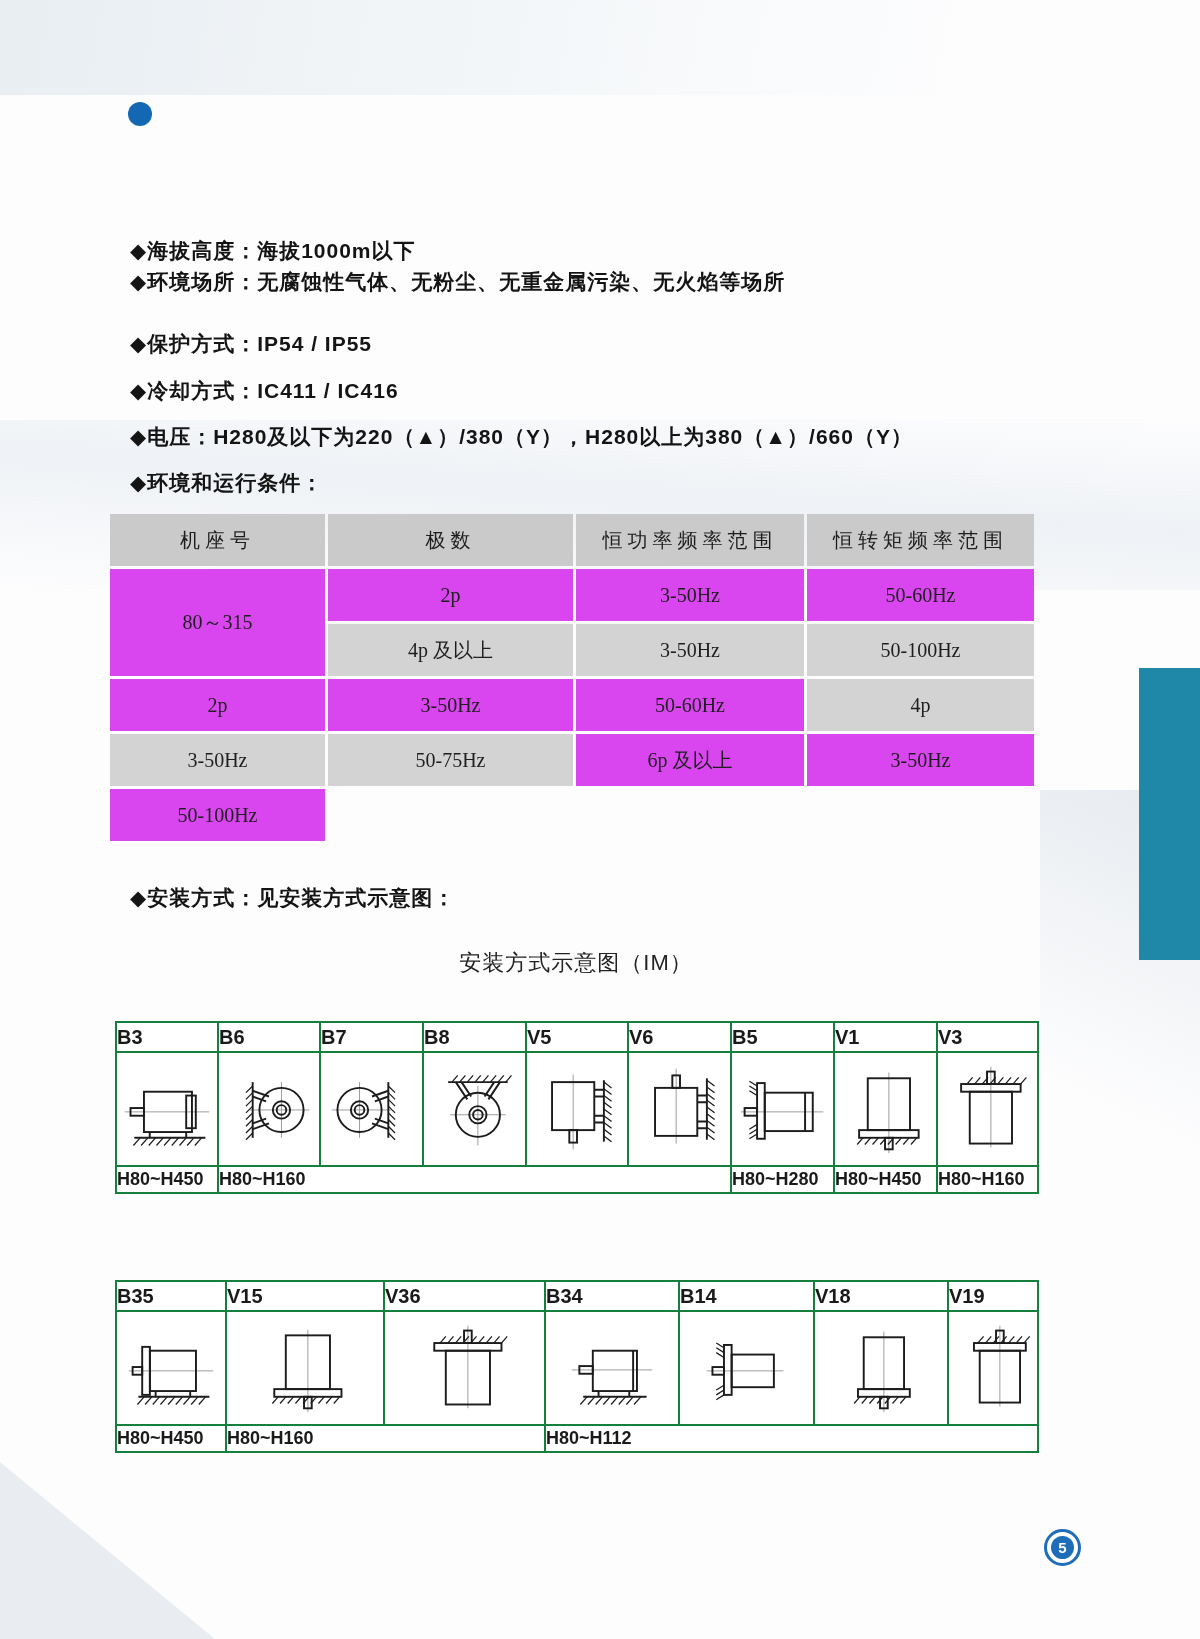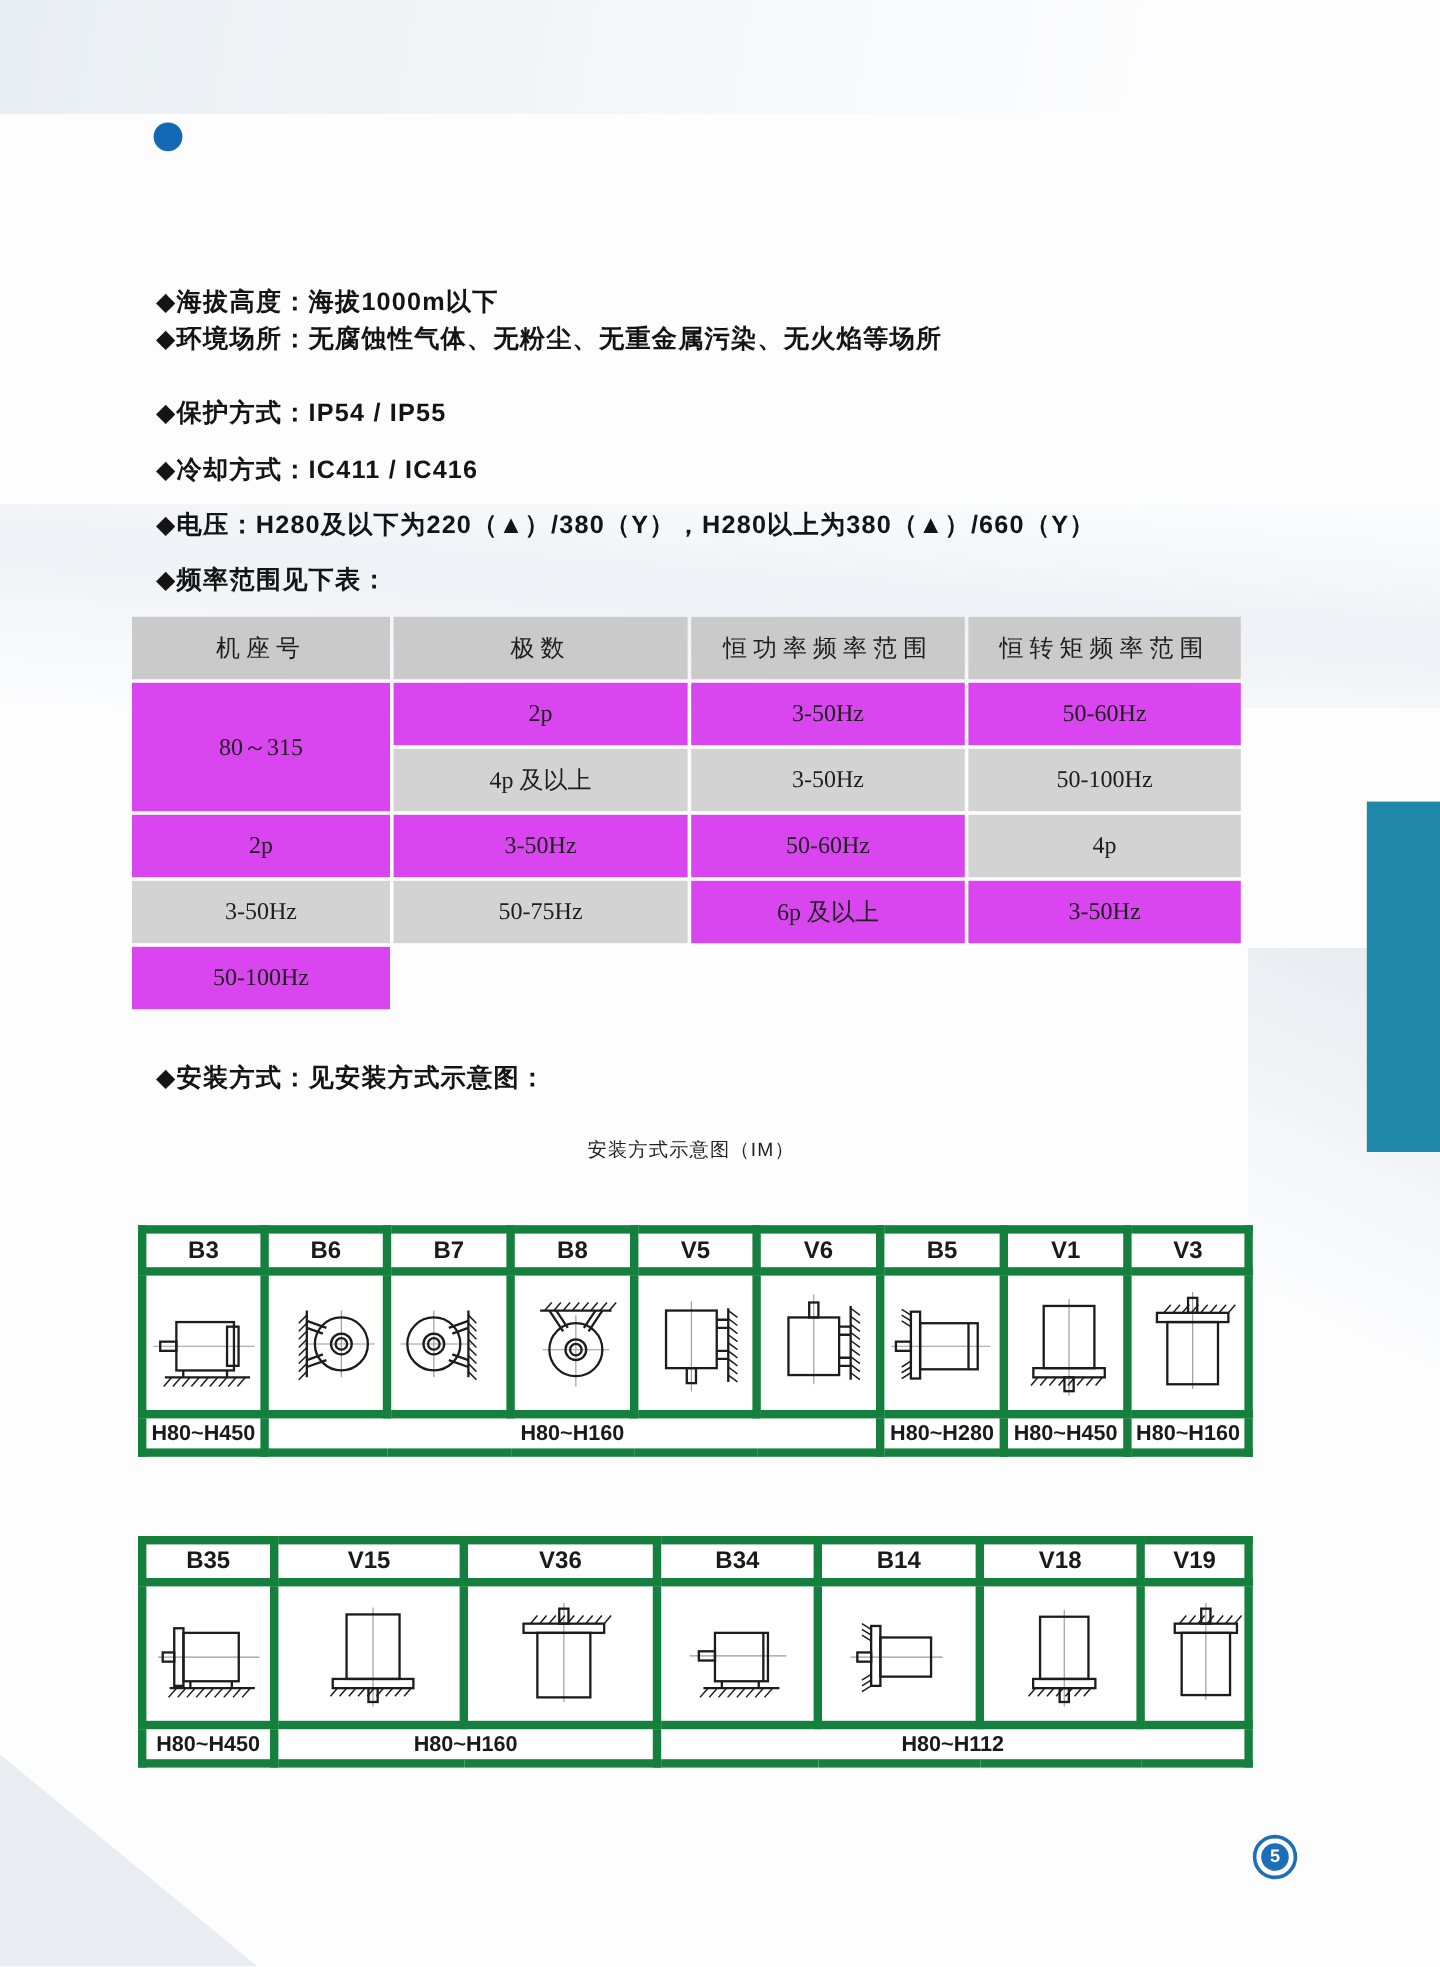--- a/index.html
+++ b/index.html
@@ -32,24 +32,24 @@
   .freq > div{display:flex;align-items:center;justify-content:center;}
   .hc{background:#cacaca;letter-spacing:5px;}
   .cb{background:#d946ef;}
   .cg{background:#d3d3d3;}
   .span2{grid-row:span 2;}
   .span3{grid-row:span 3;}
 
   
   .mount-bullet{top:884px;}
   .diagram-title{position:absolute;left:115px;top:948px;width:922px;text-align:center;
-    font-size:16px;color:#222;font-weight:500;letter-spacing:1px;}
+    font-size:22px;color:#222;font-weight:500;letter-spacing:1px;}
 
   table.mnt-t{position:absolute;border-collapse:collapse;table-layout:fixed;background:#fff;}
-  table.mnt-t td,table.mnt-t th{border:7px solid #15803d;padding:0;text-align:center;vertical-align:middle;}
+  table.mnt-t td,table.mnt-t th{border:2px solid #15803d;padding:0;text-align:left;vertical-align:middle;}
   table.mnt-t th{height:28px;font-size:20px;font-weight:600;color:#1a1a1a;font-family:"Liberation Sans",sans-serif;}
   table.mnt-t td.diag{height:112px;}
   table.mnt-t td.rng{height:25px;font-size:18px;font-weight:600;color:#1a1a1a;margin-left:10px;}
   #mount1{left:115px;top:1021px;width:922px;}
   #mount2{left:115px;top:1280px;width:922px;}
 
   svg.mnt{display:block;margin:0 auto;width:96px;height:104px;}
   .mnt line,.mnt rect,.mnt circle,.mnt path{stroke:#1c1c1c;stroke-width:2;fill:none;}
   .mnt .h line{stroke-width:1.3;}
   .mnt .cl{stroke:#9a9a9a;stroke-width:1;}
@@ -73,21 +73,21 @@
 
   <div class="title-row">
     <span class="dot"></span>
   </div>
 
   <div class="spec" style="top:237px">◆海拔高度：海拔1000m以下</div>
   <div class="spec" style="top:268px">◆环境场所：无腐蚀性气体、无粉尘、无重金属污染、无火焰等场所</div>
   <div class="spec" style="top:330px">◆保护方式：IP54 / IP55</div>
   <div class="spec" style="top:377px">◆冷却方式：IC411 / IC416</div>
   <div class="spec" style="top:423px">◆电压：H280及以下为220（▲）/380（Y），H280以上为380（▲）/660（Y）</div>
-  <div class="spec" style="top:469px">◆频率范围见下表：</div>
+  <div class="spec" style="top:469px">◆环境和运行条件：</div>
 
   <div class="freq">
     <div class="hc">机座号</div>
     <div class="hc">极数</div>
     <div class="hc">恒功率频率范围</div>
     <div class="hc">恒转矩频率范围</div>
 
     <div class="cb span2">80～315</div>
     <div class="cb">2p</div>
     <div class="cb">3-50Hz</div>

